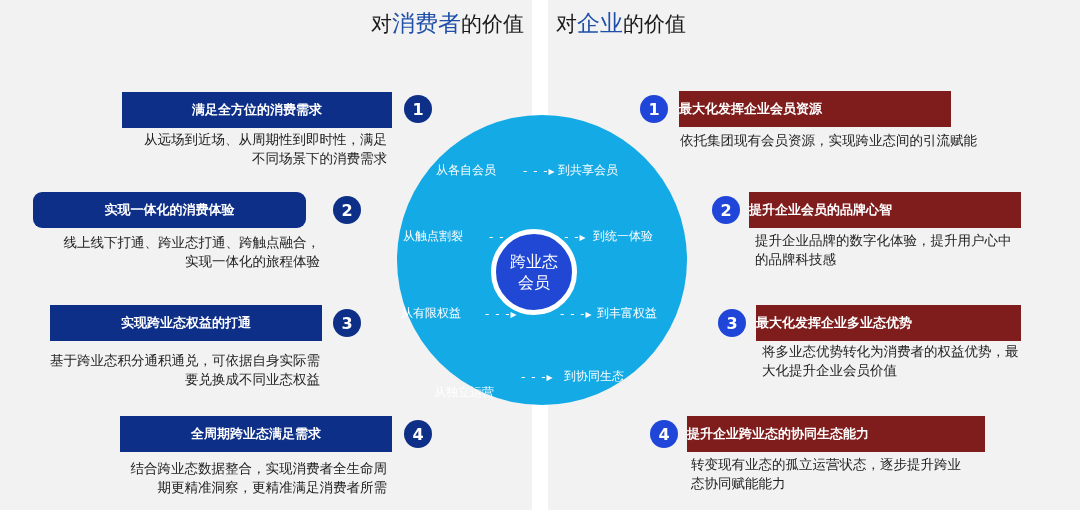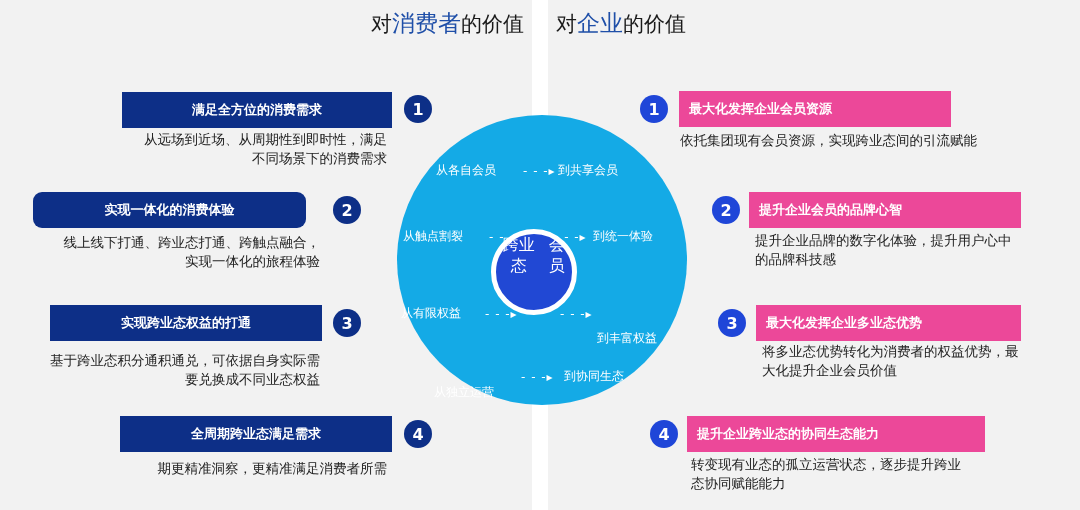--- a/index.html
+++ b/index.html
@@ -18,29 +18,29 @@
     .heading.right { left: 556px; }
 
     .circle {
       position: absolute; left: 397px; top: 115px; width: 290px; height: 290px;
       border-radius: 50%; background: #14aae6;
     }
     .core {
       position: absolute; left: 491px; top: 229px; width: 76px; height: 76px;
       border-radius: 50%; background: #2148d4; border: 5px solid #ffffff;
       color: #fff; font-size: 16px; line-height: 21px; text-align: center;
-      display: flex; flex-direction: row; justify-content: center;
+      display: flex; flex-direction: column; justify-content: center;
     }
     .flow { position: absolute; color: #ffffff; font-size: 12px; white-space: nowrap; }
     .arrow { position: absolute; color: #ffffff; font-size: 12px; letter-spacing: 1px; white-space: nowrap; }
 
     .bar { position: absolute; height: 36px; color: #fff; font-size: 13px; font-weight: bold;
       display: flex; align-items: center; white-space: nowrap; }
     .bar.l { background: #0d2f87; justify-content: center; }
-    .bar.r { background: #ec4899; padding-left: 10px; box-sizing: border-box; }
+    .bar.r { background: #7f1d1d; box-sizing: border-box; }
 
     .num { position: absolute; width: 28px; height: 28px; border-radius: 50%; color: #fff;
       font-size: 16px; font-weight: bold; display: flex; align-items: center; justify-content: center; }
     .num.l { background: #0d2f87; }
     .num.r { background: #1f46d8; }
 
     .desc { position: absolute; font-size: 13.5px; line-height: 19px; color: #222; }
     .desc.l { text-align: right; }
     .desc.r { text-align: left; }
   </style>
@@ -60,21 +60,21 @@
 <span class="flow" style="left:558px;top:162px;">到共享会员</span>
 
 <span class="flow" style="left:403px;top:228px;">从触点割裂</span>
 <span class="arrow" style="left:489px;top:230px;">- - -▸</span>
 <span class="arrow" style="left:554px;top:230px;">- - -▸</span>
 <span class="flow" style="left:593px;top:228px;">到统一体验</span>
 
 <span class="flow" style="left:401px;top:305px;">从有限权益</span>
 <span class="arrow" style="left:485px;top:307px;">- - -▸</span>
 <span class="arrow" style="left:560px;top:307px;">- - -▸</span>
-<span class="flow" style="left:597px;top:305px;margin-top:25px;">到丰富权益</span>
+<span class="flow" style="left:597px;top:305px;">到丰富权益</span>
 
 <span class="flow" style="left:434px;top:368px;margin-top:16px;">从独立运营</span>
 <span class="arrow" style="left:521px;top:370px;">- - -▸</span>
 <span class="flow" style="left:564px;top:368px;">到协同生态</span>
 
 <div class="core">
   <span>跨业态</span>
   <span>会员</span>
 </div>
 
@@ -95,20 +95,21 @@
 <div class="bar l" style="left:50px;top:305px;width:272px;">实现跨业态权益的打通</div>
 <div class="num l" style="left:333px;top:309px;">3</div>
 <div class="desc l" style="right:760px;top:351px;">
     <div>基于跨业态积分通积通兑，可依据自身实际需</div>
     <div>要兑换成不同业态权益</div>
   </div>
 
 <div class="bar l" style="left:120px;top:416px;width:272px;">全周期跨业态满足需求</div>
 <div class="num l" style="left:404px;top:420px;">4</div>
 <div class="desc l" style="right:693px;top:459px;">
+    <div>结合跨业态数据整合，实现消费者全生命周</div>
     <div>期更精准洞察，更精准满足消费者所需</div>
   </div>
 
 <div class="num r" style="left:640px;top:95px;">1</div>
 <div class="bar r" style="left:679px;top:91px;width:272px;">最大化发挥企业会员资源</div>
 <div class="desc r" style="left:680px;top:131px;">
     <div>依托集团现有会员资源，实现跨业态间的引流赋能</div>
   </div>
 
 <div class="num r" style="left:712px;top:196px;">2</div>

